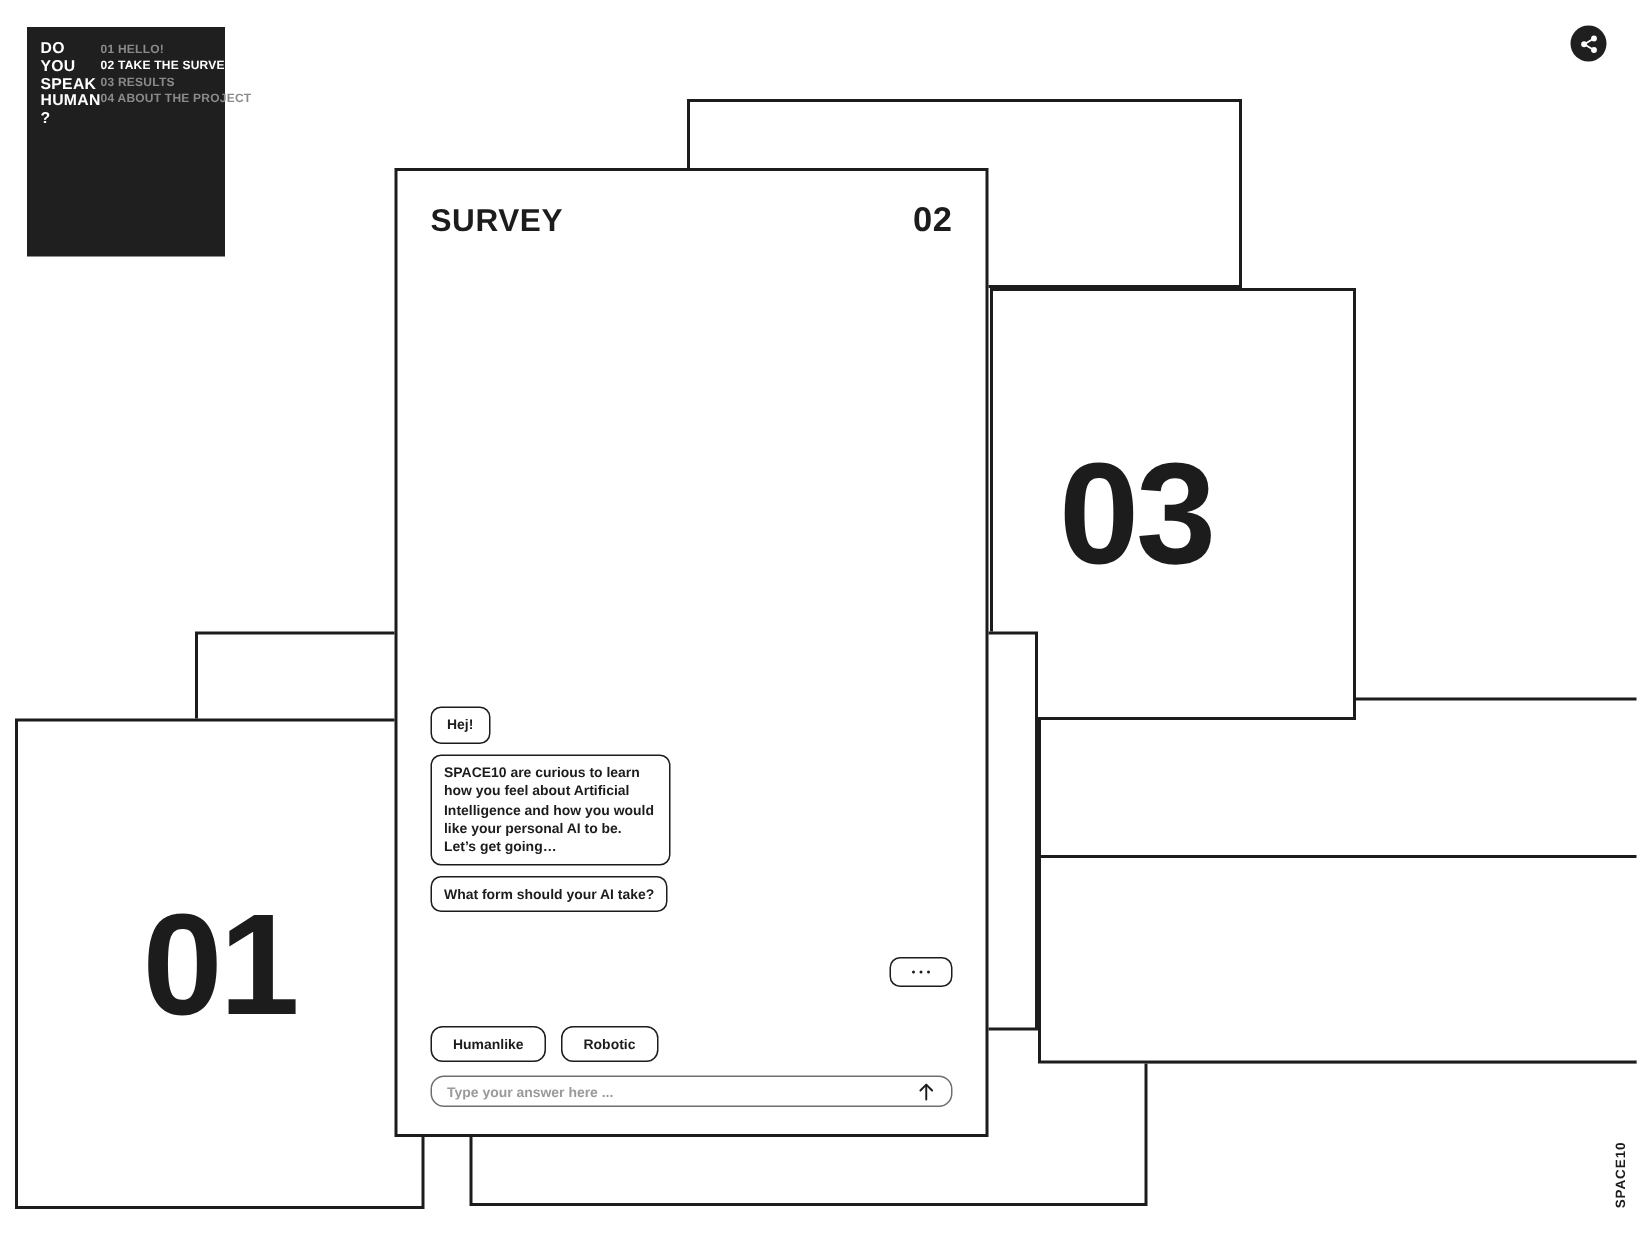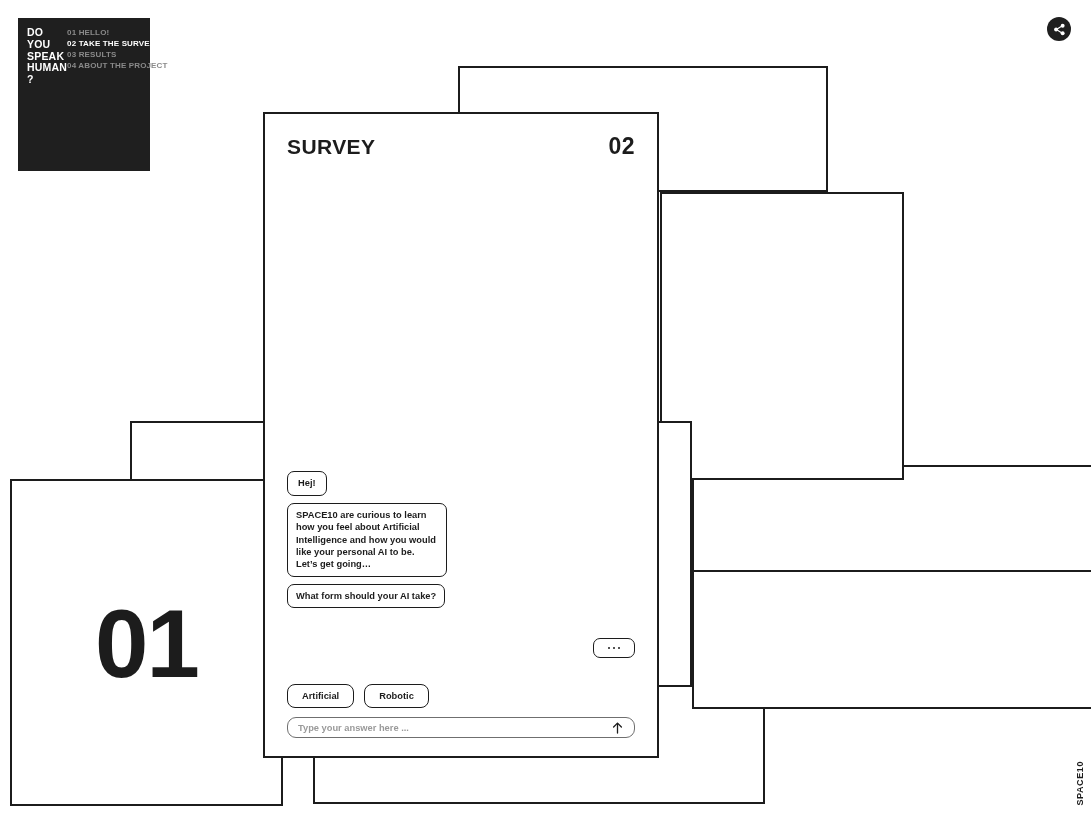--- a/index.html
+++ b/index.html
@@ -254,20 +254,21 @@
 
   <div class="panel" id="card-rightwide"></div>
   <div class="panel" id="card-top"></div>
   <div class="panel" id="card-03"></div>
   <div class="panel" id="card-04"></div>
   <div class="panel" id="card-right"></div>
   <div class="panel" id="card-mid"></div>
   <div class="panel" id="card-01"></div>
 
   <div class="panel-num" id="num-04">04</div>
+  <div class="panel-num" id="num-03">03</div>
   <div class="panel-num" id="num-01">01</div>
 
   <div id="survey-card">
 
     <div id="survey-head">
       <div id="survey-title">SURVEY</div>
       <div id="survey-index">02</div>
     </div>
 
     <div id="chat-area">
@@ -281,21 +282,21 @@
           <span></span>
           <span></span>
           <span></span>
 
         </div>
       </div>
     </div>
 
     <div id="answer-zone">
       <div id="choice-row">
-        <button class="choice-chip">Artificial</button>
+        <button class="choice-chip">Humanlike</button>
         <button class="choice-chip">Robotic</button>
       </div>
 
       <div id="answer-field">
         <input id="answer-input" type="text" placeholder="Type your answer here ..." style="">
         <button id="submit-arrow" aria-label="Submit">
           <svg width="11" height="12" viewBox="0 0 11 12" fill="none" aria-hidden="true">
             <path d="M5.5 11V1.4" stroke="#1c1c1c" stroke-width="1.3" stroke-linecap="round"></path>
             <path d="M1.6 5L5.5 1.1L9.4 5" stroke="#1c1c1c" stroke-width="1.3" stroke-linecap="round" stroke-linejoin="round"></path>
           </svg>

